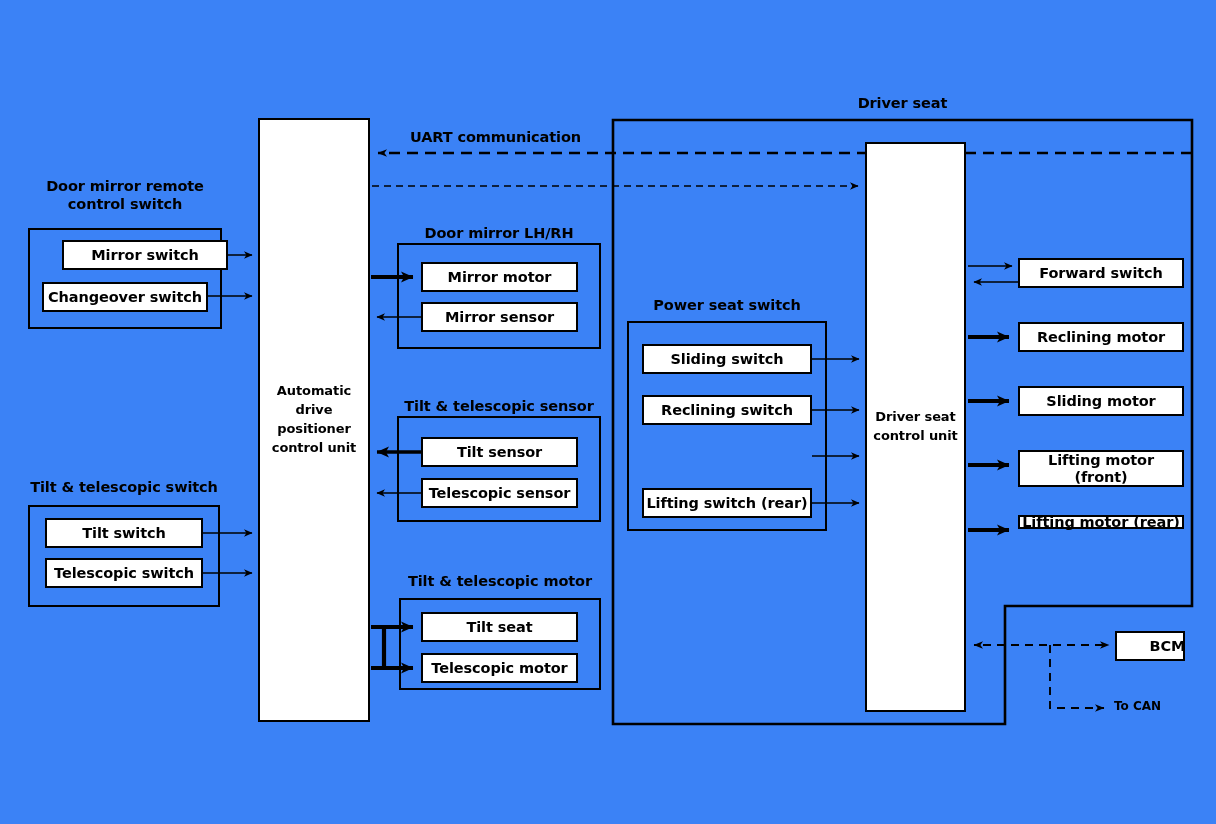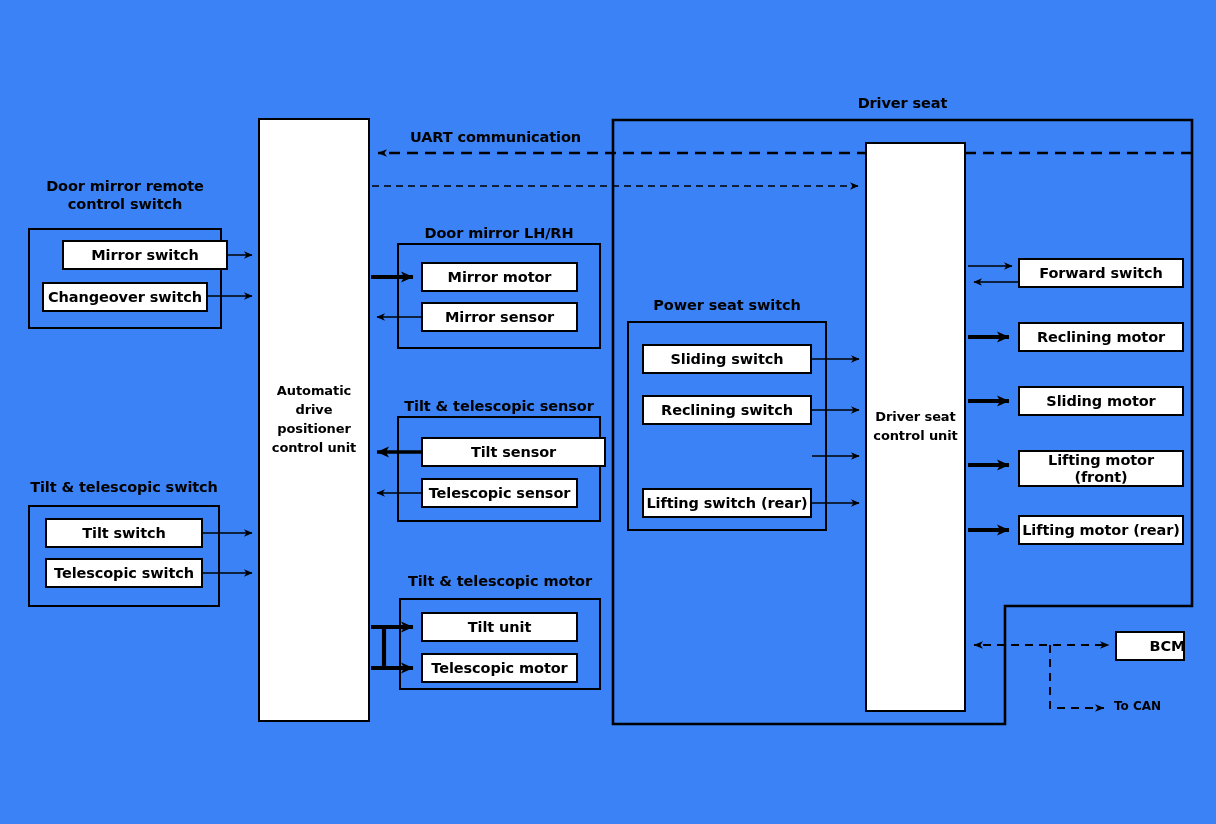--- a/index.html
+++ b/index.html
@@ -169,33 +169,33 @@
 
   <div class="node" style="left:42px;top:240px;width:166px;height:30px;border-width:2.6px;margin-left:20px;">Mirror switch</div>
   <div class="node" style="left:42px;top:282px;width:166px;height:30px;border-width:2.6px;">Changeover switch</div>
 
   <div class="node" style="left:45px;top:518px;width:158px;height:30px;border-width:2.6px;">Tilt switch</div>
   <div class="node" style="left:45px;top:558px;width:158px;height:30px;border-width:2.6px;">Telescopic switch</div>
 
   <div class="node" style="left:421px;top:262px;width:157px;height:30px;border-width:2.6px;">Mirror motor</div>
   <div class="node" style="left:421px;top:302px;width:157px;height:30px;border-width:2.6px;">Mirror sensor</div>
 
-  <div class="node" style="left:421px;top:437px;width:185px;height:30px;border-width:2.6px;">Tilt sensor</div>
+  <div class="node" style="left:421px;top:437px;width:157px;height:30px;border-width:2.6px;">Tilt sensor</div>
   <div class="node" style="left:421px;top:478px;width:157px;height:30px;border-width:2.6px;">Telescopic sensor</div>
 
-  <div class="node" style="left:421px;top:612px;width:157px;height:30px;border-width:2.6px;">Tilt unit</div>
+  <div class="node" style="left:421px;top:612px;width:157px;height:30px;border-width:2.6px;">Tilt seat</div>
   <div class="node" style="left:421px;top:653px;width:157px;height:30px;border-width:2.6px;">Telescopic motor</div>
 
   <div class="node" style="left:642px;top:344px;width:170px;height:30px;border-width:2.6px;">Sliding switch</div>
   <div class="node" style="left:642px;top:395px;width:170px;height:30px;border-width:2.6px;">Reclining switch</div>
   <div class="node" style="left:642px;top:488px;width:170px;height:30px;border-width:2.6px;">Lifting switch (rear)</div>
 
   <div class="node" style="left:1018px;top:258px;width:166px;height:30px;border-width:2.6px;">Forward switch</div>
   <div class="node" style="left:1018px;top:322px;width:166px;height:30px;border-width:2.6px;">Reclining motor</div>
   <div class="node" style="left:1018px;top:386px;width:166px;height:30px;border-width:2.6px;">Sliding motor</div>
   <div class="node" style="left:1018px;top:450px;width:166px;height:37px;border-width:2.6px;">Lifting motor (front)</div>
-  <div class="node" style="left:1018px;top:515px;width:166px;height:30px;border-width:2.6px;">Lifting motor (rear)</div>
+  <div class="node" style="left:1018px;top:515px;width:166px;height:14px;border-width:2.6px;">Lifting motor (rear)</div>
 
   <div class="node" style="left:1115px;top:631px;width:70px;height:30px;border-width:2.6px;padding-left:35px;">BCM</div>
 
   <div class="bare" style="left:1114px;top:699px;">To CAN</div>
 
 </div>
 
 </body></html>

